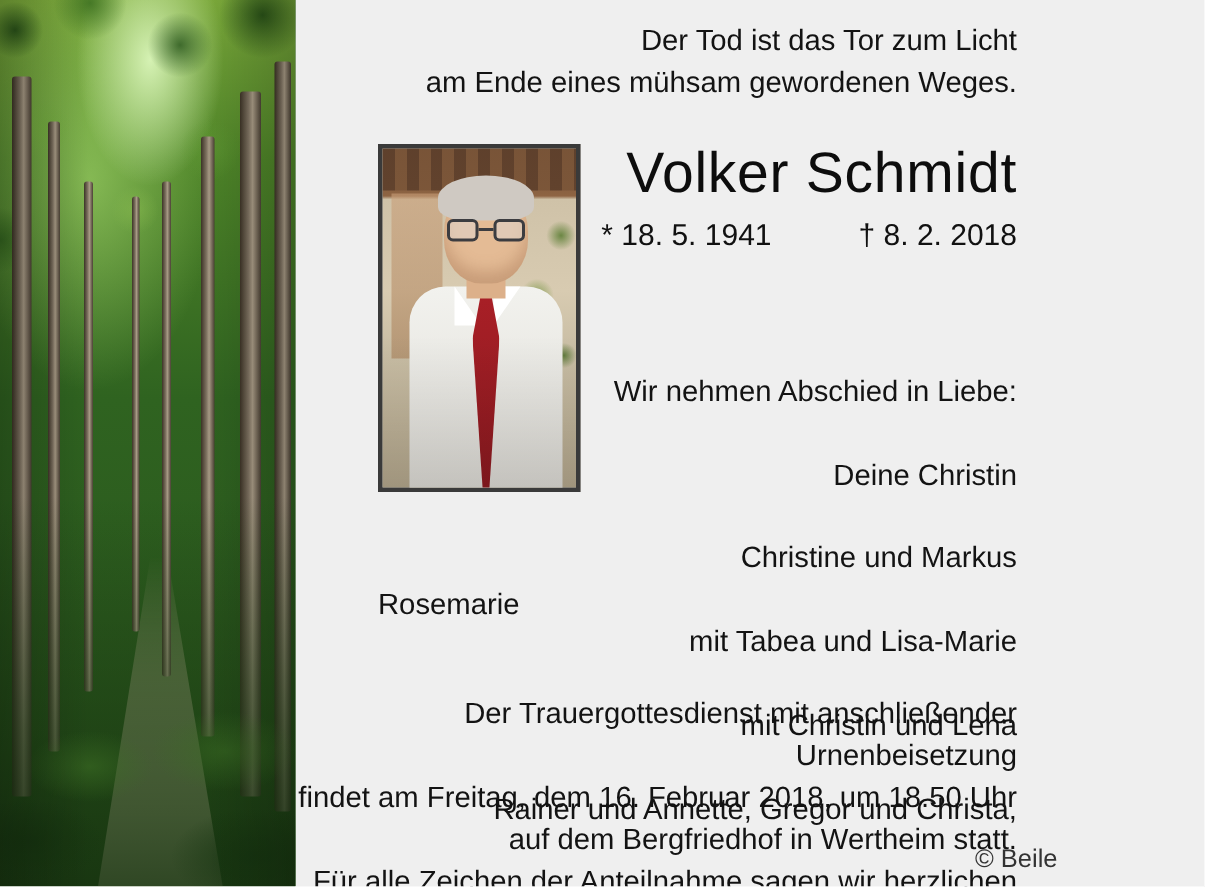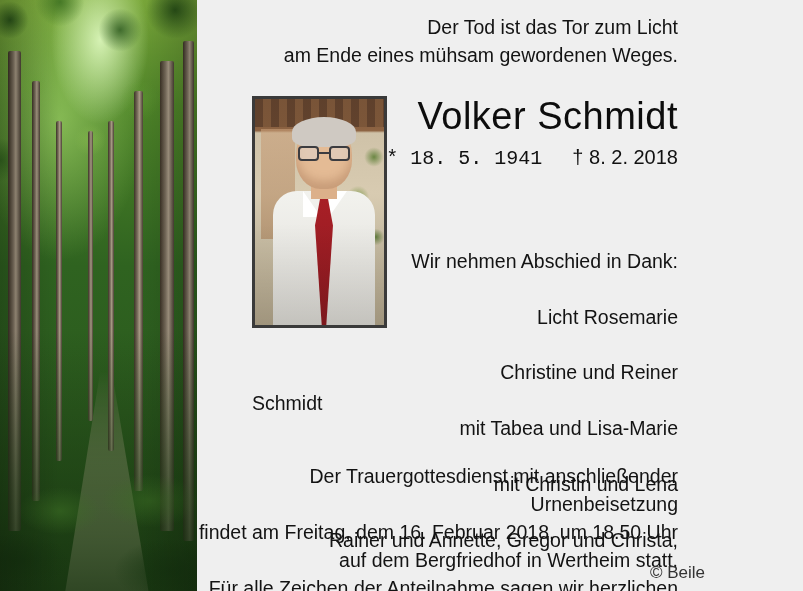--- a/index.html
+++ b/index.html
@@ -227,21 +227,21 @@
     text-align: right;
   }
   .dates {
     position: absolute;
     right: 39px;
     top: 146px;
     font-size: 20px;
     text-align: right;
     color: #111111;
   }
-  .dates .birth { margin-right: 30px; font-family: Liberation Mono, monospace; }
+  .dates .birth { margin-right: 58px; }
 
   .family {
     position: absolute;
     right: 39px;
     top: 220px;
     text-align: right;
     font-size: 19.5px;
     line-height: 1.43;
     color: #131313;
     white-space: pre-line;
@@ -320,31 +320,31 @@
       <div class="shadow"></div>
     </div>
 
     <div class="name">Volker Schmidt</div>
 
     <div class="dates">
       <span class="birth">* 18. 5. 1941</span><span>† 8. 2. 2018</span>
     </div>
 
     <div class="family">
-      <div>Wir nehmen Abschied in Dank:</div>
-      <div>Licht Rosemarie</div>
-      <div>Christine und Reiner</div>
+      <div>Wir nehmen Abschied in Liebe:</div>
+      <div>Deine Christin</div>
+      <div>Christine und Markus</div>
       <div>mit Tabea und Lisa-Marie</div>
       <div>mit Christin und Lena</div>
       <div>Rainer und Annette, Gregor und Christa,</div>
       
       
     </div>
 
-    <div class="place">Schmidt</div>
+    <div class="place">Rosemarie</div>
 
     <div class="service">Der Trauergottesdienst mit anschließender Urnenbeisetzung
 findet am Freitag, dem 16. Februar 2018, um 18.50 Uhr
 auf dem Bergfriedhof in Wertheim statt.
 Für alle Zeichen der Anteilnahme sagen wir herzlichen Dank.</div>
 
     <div class="credit">© Beile</div>
   </div>
 </div>
 

